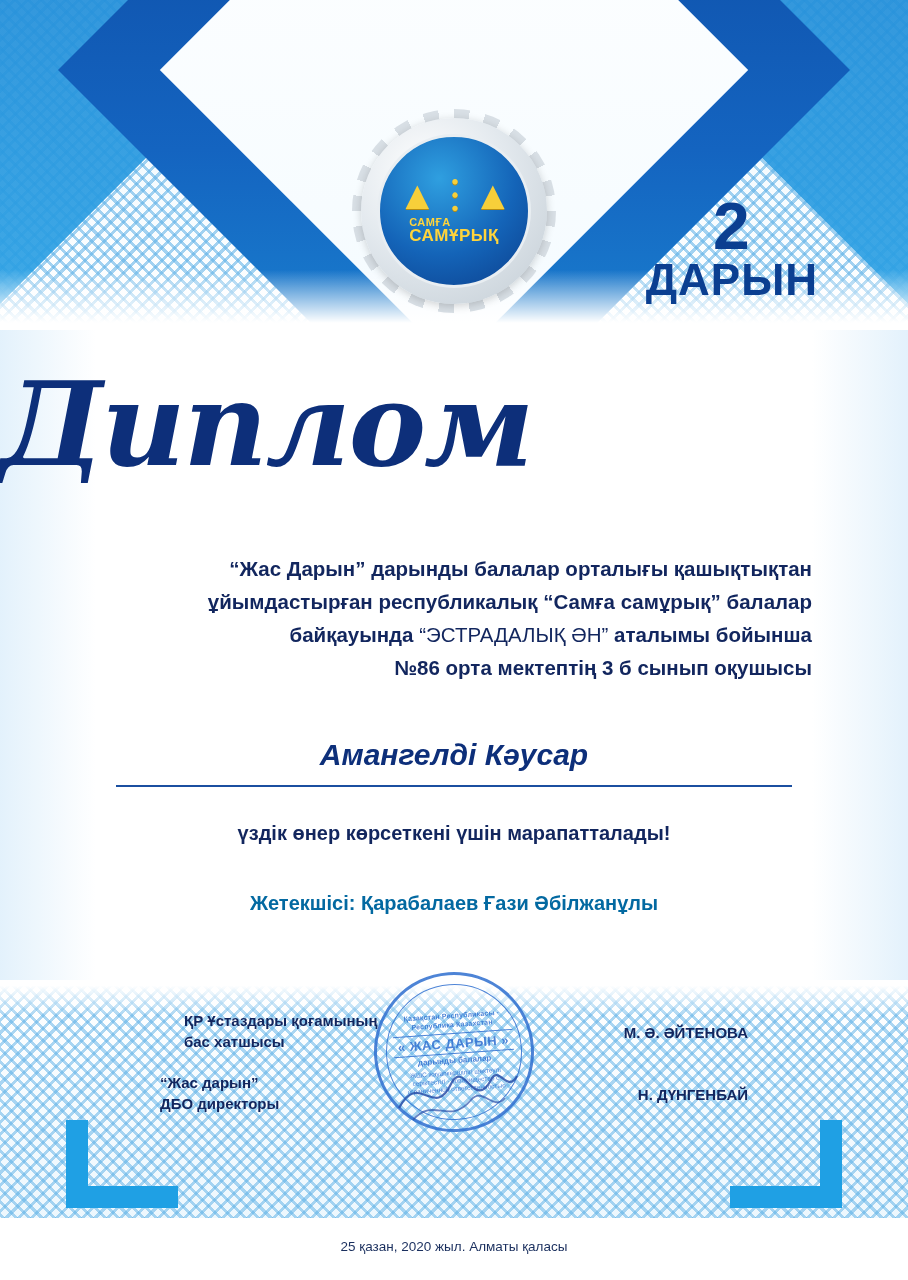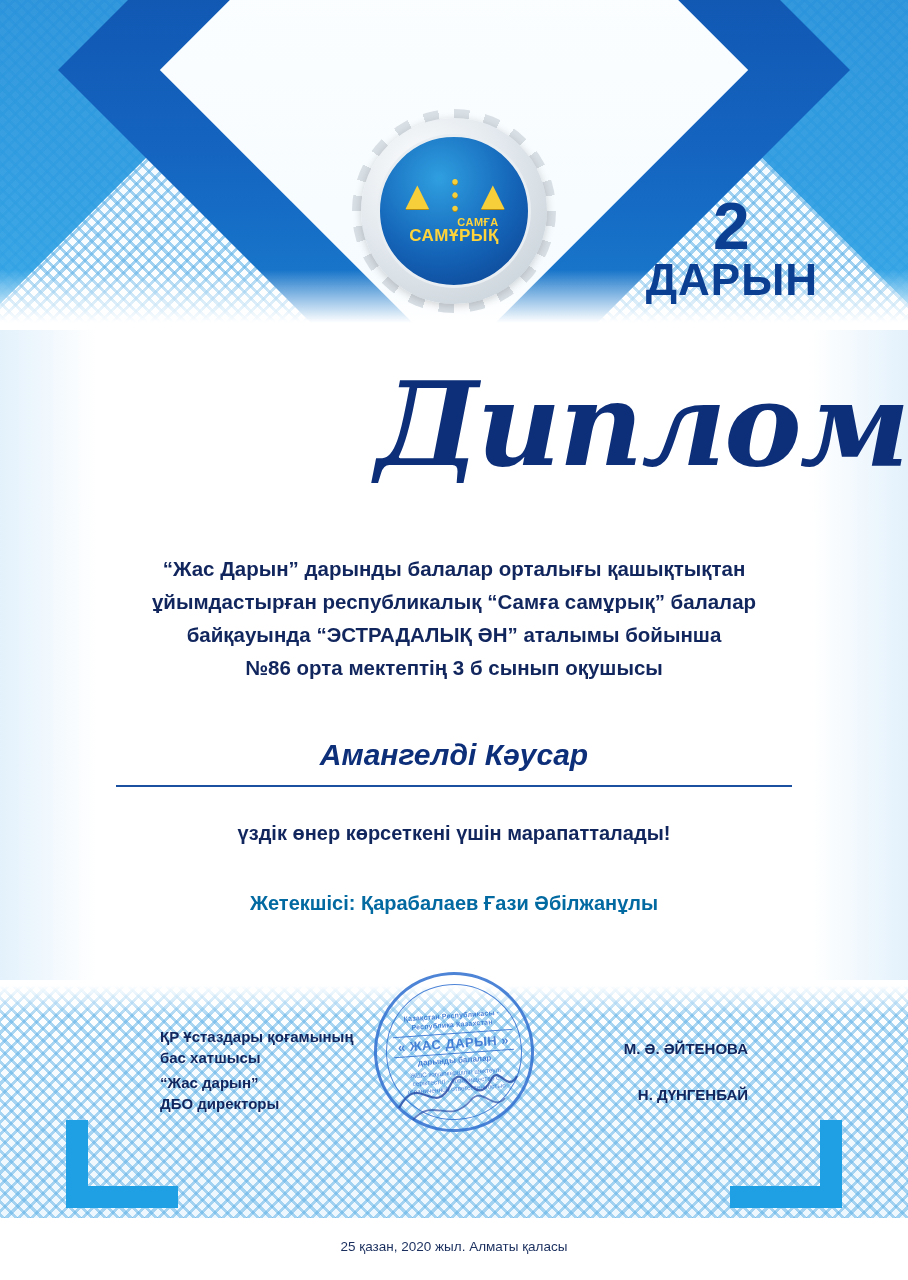--- a/index.html
+++ b/index.html
@@ -112,21 +112,21 @@
     color: #f7cf3a;
     letter-spacing: -2px;
     text-shadow: 0 1px 0 #b58b12;
   }
   .seal .logo-text {
     margin-top: 6px;
     color: #ffd43b;
     font-weight: 700;
     font-size: 11px;
     line-height: 13px;
-    text-align: right;
+    text-align: left;
     letter-spacing: .5px;
   }
   .seal .logo-text .big { font-size: 17px; display: block; }
 
   
   .place {
     position: absolute;
     top: 196px;
     right: 90px;
     text-align: center;
@@ -163,42 +163,42 @@
   }
   .body-area .edge-r {
     right: 0;
     background: linear-gradient(270deg, #dceefb 0%, #ffffff 100%);
   }
 
   .diploma-title {
     position: absolute;
     top: 24px;
     left: 0; right: 0;
-    text-align: right;
+    text-align: left;
     font-family: "DejaVu Serif", serif;
     font-style: italic;
     font-weight: 700;
     font-size: 116px;
     line-height: 140px;
     color: #0d2f7a;
     letter-spacing: -2px;
   }
 
   .body-text {
     position: absolute;
     top: 222px;
     left: 96px;
     right: 96px;
-    text-align: center;
+    text-align: right;
     color: #12265e;
     font-size: 20.5px;
     line-height: 33px;
     font-weight: 600;
   }
-  .body-text .nominee-nom { font-weight: 700; margin-top: 20px; }
+  .body-text .nominee-nom { font-weight: 400; margin-top: 20px; }
 
   .winner-name {
     position: absolute;
     top: 408px;
     left: 0; right: 0;
     text-align: center;
     font-size: 30px;
     font-weight: 700;
     font-style: italic;
     color: #0d2f7a;
@@ -282,21 +282,21 @@
     left: 160px;
     right: 160px;
     display: flex;
     justify-content: space-between;
     align-items: flex-start;
     color: #12265e;
     font-size: 15px;
     line-height: 21px;
     font-weight: 600;
   }
-  .sig-row.r1 { top: 16px; }
+  .sig-row.r1 { top: 0; margin-left: 24px; }
   .sig-row.r2 { top: 62px; }
   .sig-role { text-align: left; }
   .sig-person { text-align: center; font-weight: 700; padding-top: 12px; }
 
   
   .stamp {
     position: absolute;
     left: 50%;
     bottom: 148px;
     transform: translateX(-50%) rotate(-4deg);

